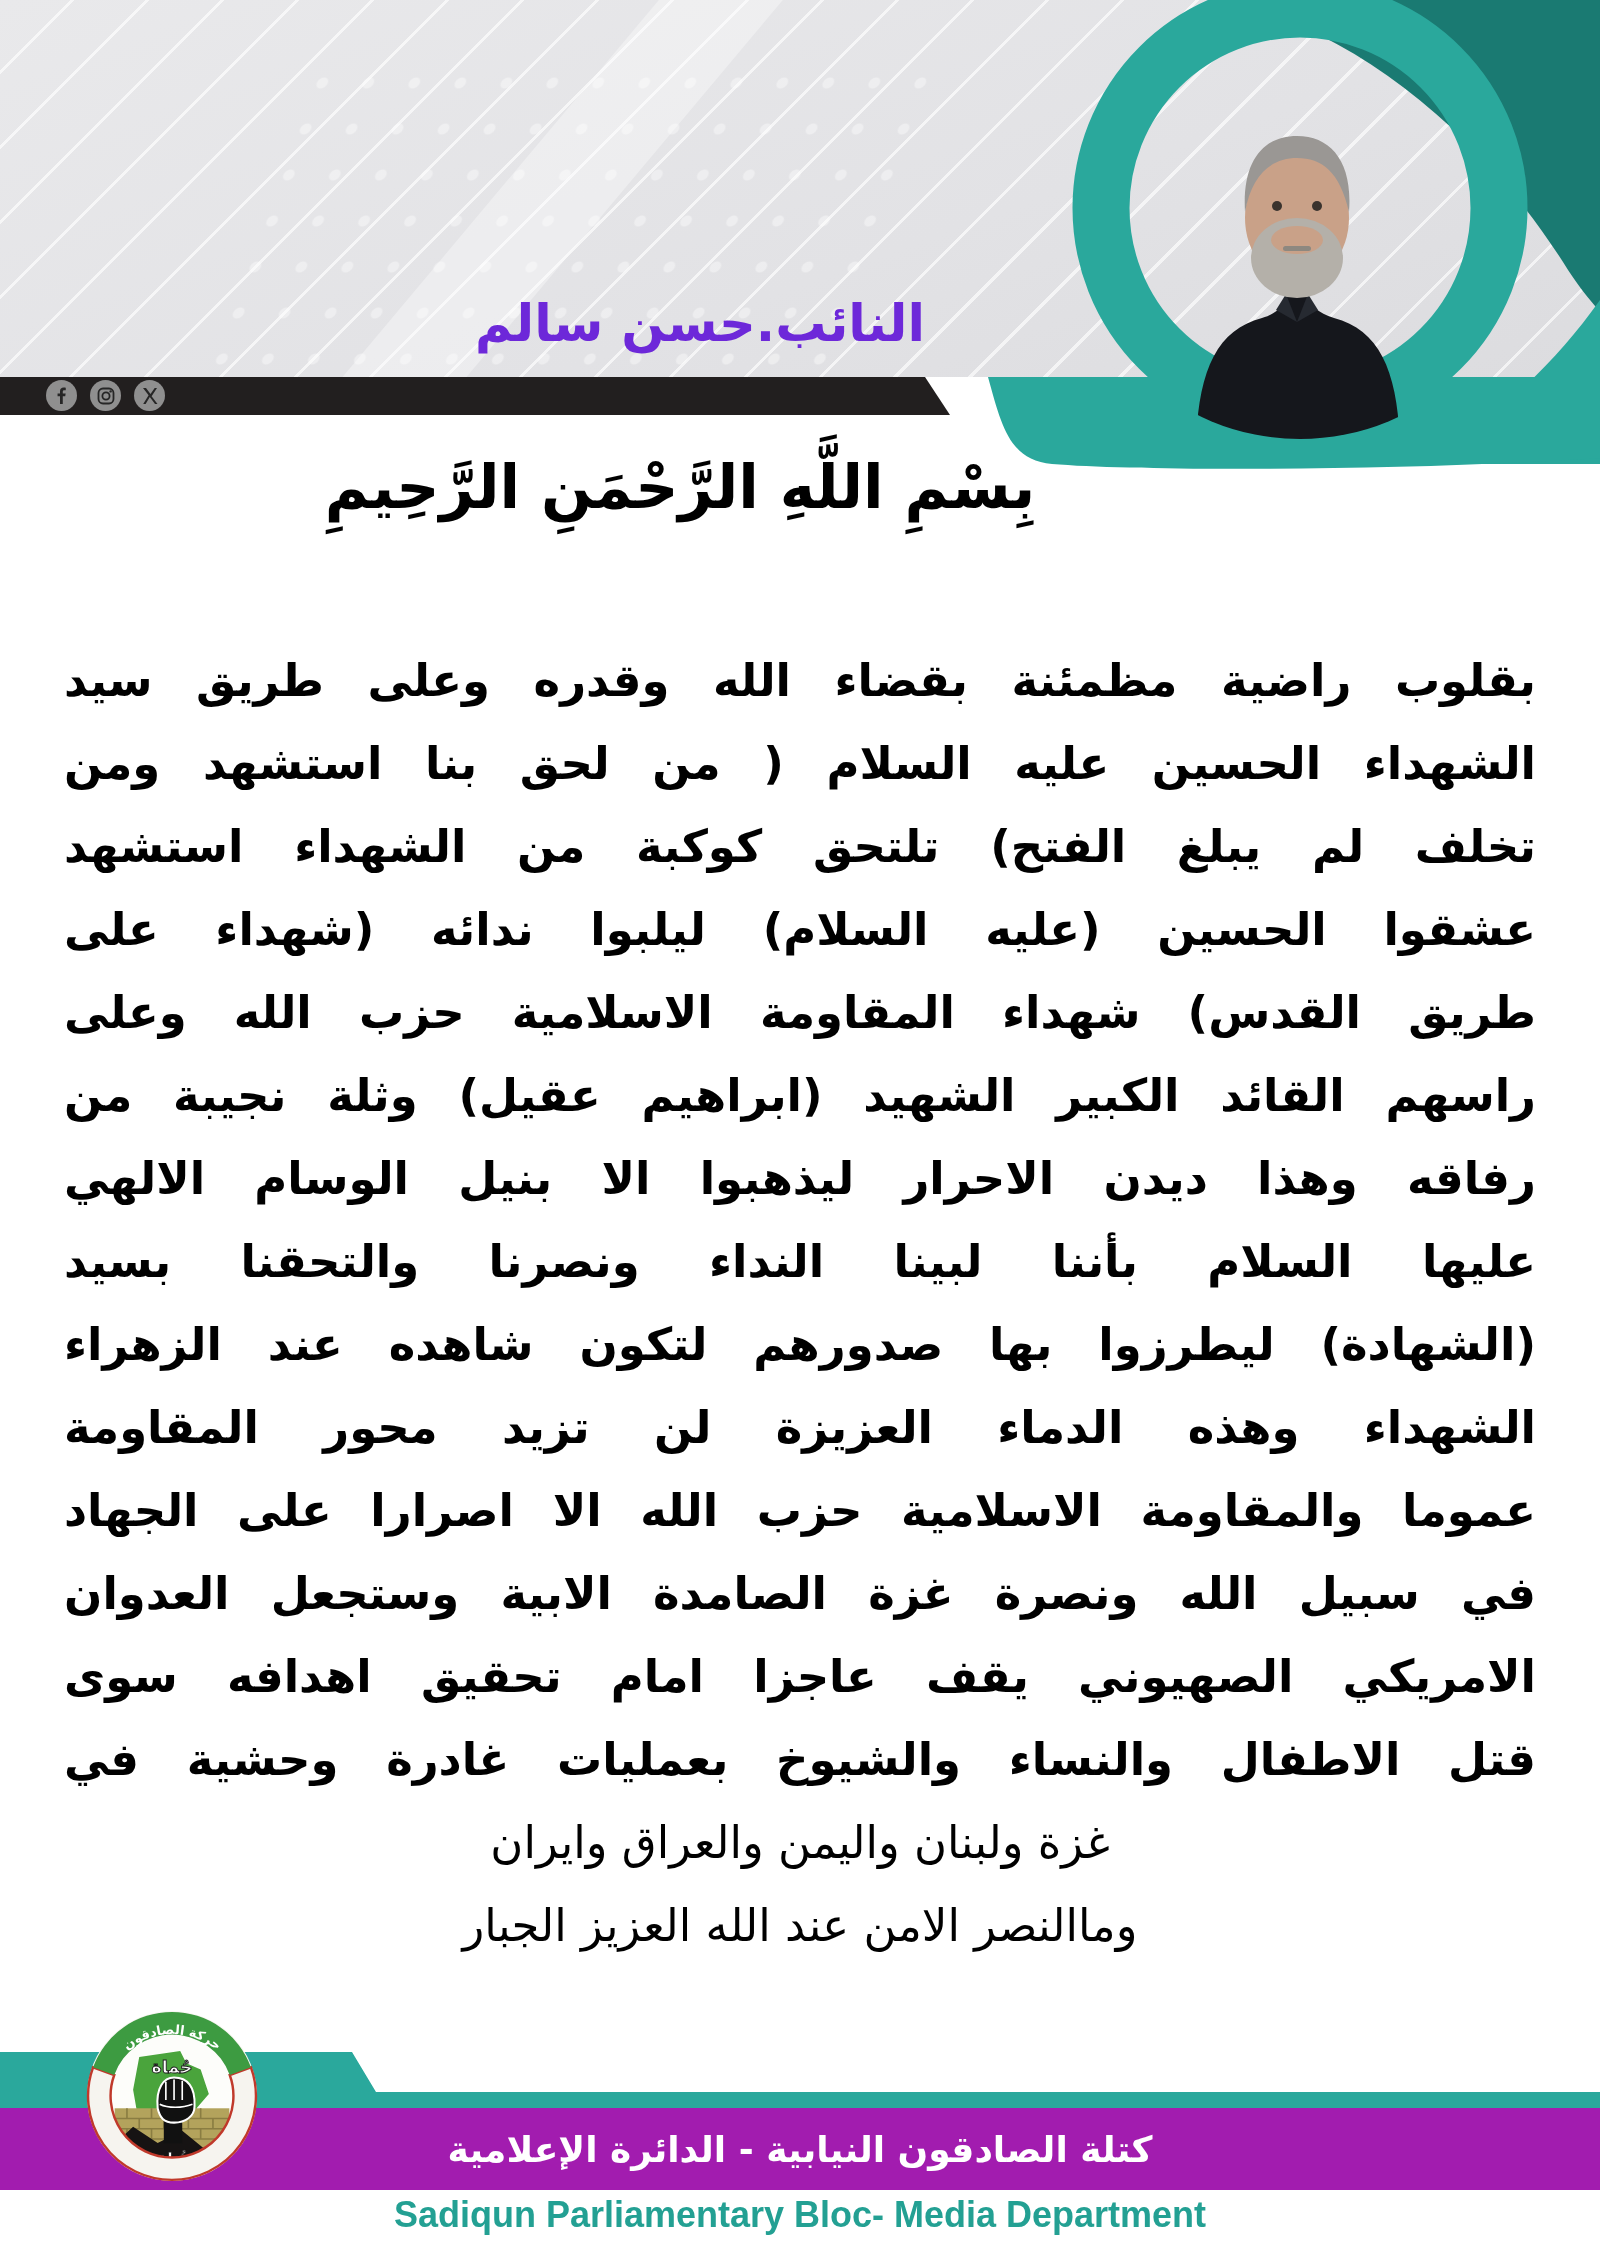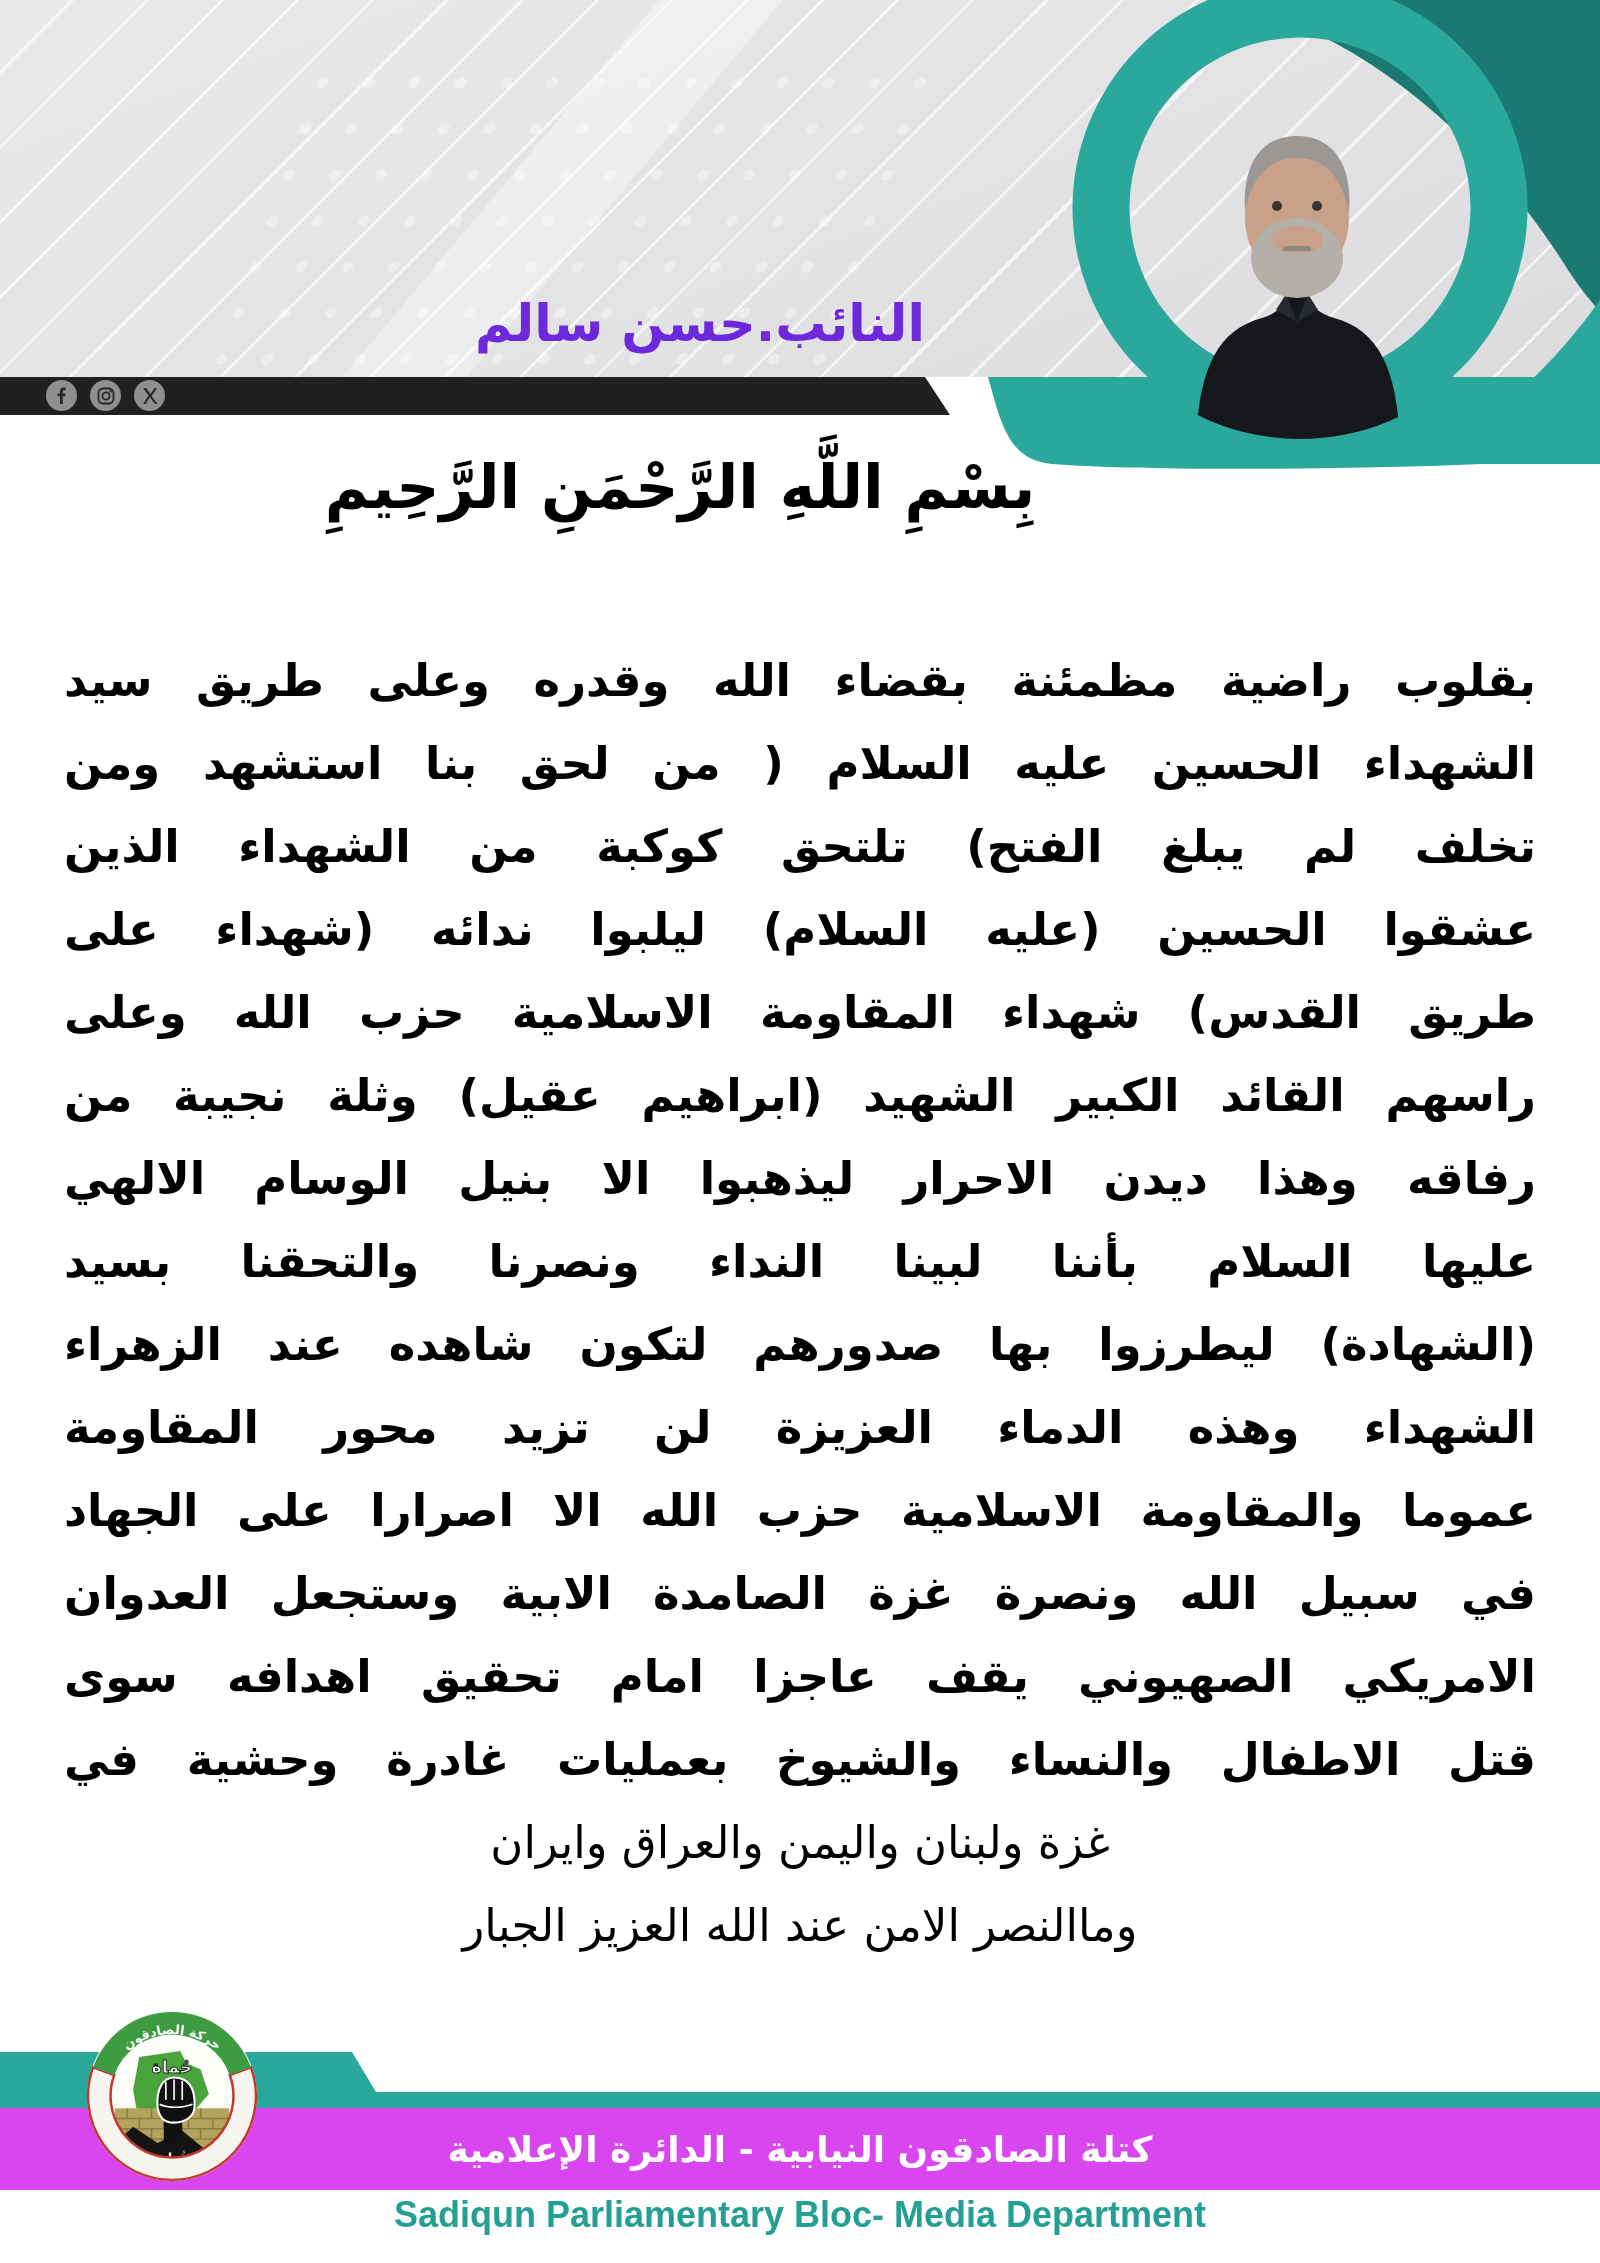--- a/index.html
+++ b/index.html
@@ -33,21 +33,21 @@
     font-size:60px;font-weight:bold;color:#000;z-index:4;}
   .doc{position:absolute;left:0;top:639px;width:1600px;padding:0 64px;box-sizing:border-box;
     direction:rtl;color:#000;z-index:4;}
   .doc .ln{font-size:45px;font-weight:bold;line-height:83px;white-space:nowrap;
     text-align:justify;text-align-last:justify;}
   .doc .ln-c{font-size:45px;font-weight:normal;line-height:83px;text-align:center;text-align-last:center;}
 
   
   .ft-teal{position:absolute;left:0;top:2052px;width:1600px;height:56px;background:#2aa89c;
     clip-path:polygon(0 0,352px 0,376px 40px,1600px 40px,1600px 56px,0 56px);z-index:2;}
-  .ft-black{position:absolute;left:0;top:2108px;width:1600px;height:82px;background:#d946ef;z-index:2;
+  .ft-black{position:absolute;left:0;top:2108px;width:1600px;height:82px;background:#a21caf;z-index:2;
     display:flex;align-items:center;justify-content:center;}
   .ft-black .ar{color:#ffffff;font-size:36px;font-weight:bold;direction:rtl;letter-spacing:0;}
   .ft-en{position:absolute;left:0;top:2194px;width:1600px;text-align:center;color:#23a093;
     font-size:36px;font-weight:bold;font-family:"Liberation Sans","DejaVu Sans",sans-serif;z-index:2;}
   .badge{position:absolute;left:86px;top:2010px;width:172px;height:172px;z-index:6;}
 </style>
 </head>
 <body>
 
 <div id="page">
@@ -110,21 +110,21 @@
         <path d="M1 0 l5.6 7.3 L1.2 16 h2.4 l4.2-6.9 L13 16 h2.5 L9.6 8.3 15 0 h-2.3 L8.5 6 4 0 Z" fill="#262626"></path>
       </svg>
     </span>
   </div>
 
   <div class="basmala">بِسْمِ اللَّهِ الرَّحْمَنِ الرَّحِيمِ</div>
 
   <div class="doc">
     <div class="ln">بقلوب راضية مظمئنة بقضاء الله وقدره وعلى طريق سيد</div>
     <div class="ln">الشهداء الحسين عليه السلام ( من لحق بنا استشهد ومن</div>
-    <div class="ln">تخلف لم يبلغ الفتح) تلتحق كوكبة من الشهداء الذين</div>
+    <div class="ln">تخلف لم يبلغ الفتح) تلتحق كوكبة من الشهداء استشهد</div>
     <div class="ln">عشقوا الحسين (عليه السلام) ليلبوا ندائه (شهداء على</div>
     <div class="ln">طريق القدس) شهداء المقاومة الاسلامية حزب الله وعلى</div>
     <div class="ln">راسهم القائد الكبير الشهيد (ابراهيم عقيل) وثلة نجيبة من</div>
     <div class="ln">رفاقه وهذا ديدن الاحرار ليذهبوا الا بنيل الوسام الالهي</div>
     <div class="ln">عليها السلام بأننا لبينا النداء ونصرنا والتحقنا بسيد</div>
     <div class="ln">(الشهادة) ليطرزوا بها صدورهم لتكون شاهده عند الزهراء</div>
     <div class="ln">الشهداء وهذه الدماء العزيزة لن تزيد محور المقاومة</div>
     <div class="ln">عموما والمقاومة الاسلامية حزب الله الا اصرارا على الجهاد</div>
     <div class="ln">في سبيل الله ونصرة غزة الصامدة الابية وستجعل العدوان</div>
     <div class="ln">الامريكي الصهيوني يقف عاجزا امام تحقيق اهدافه سوى</div>

